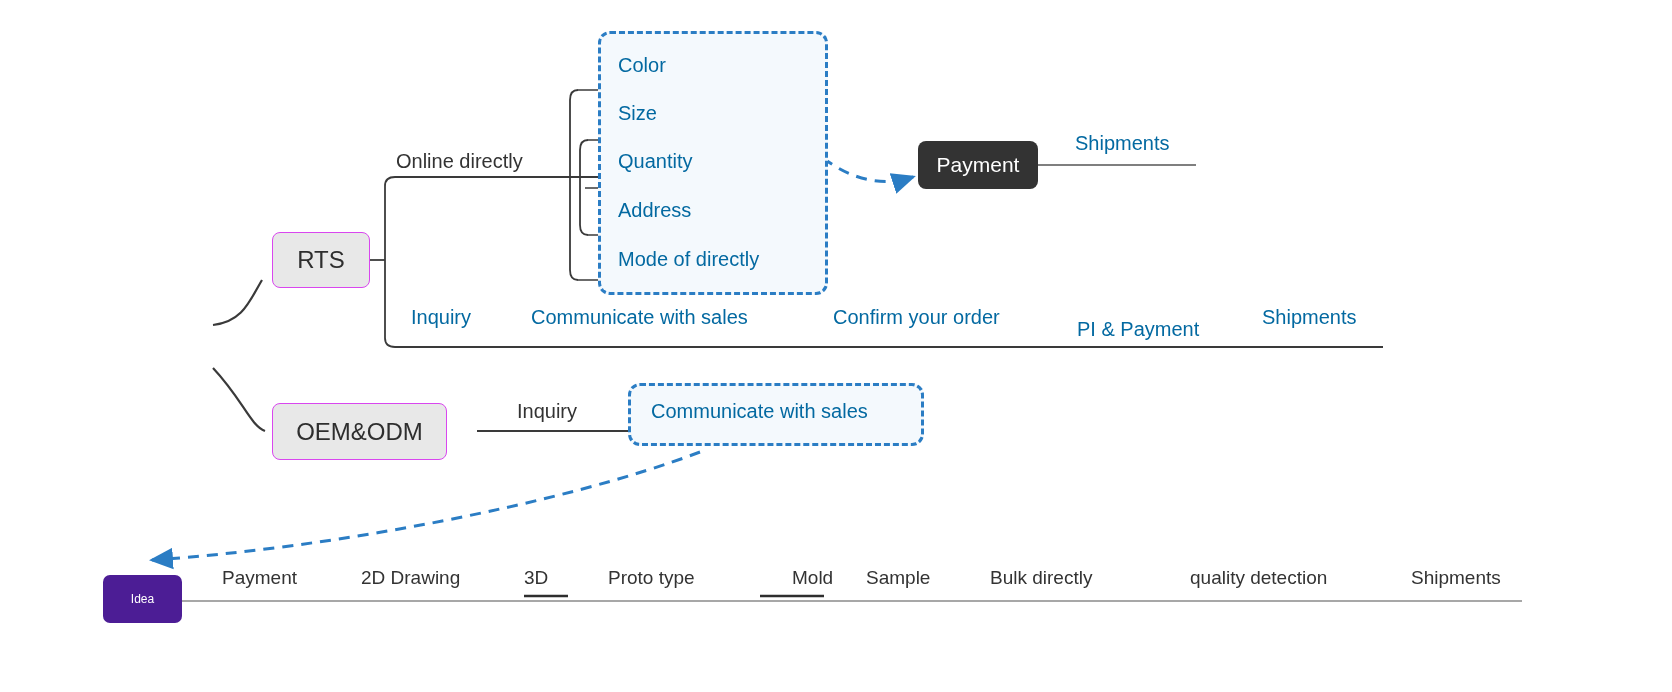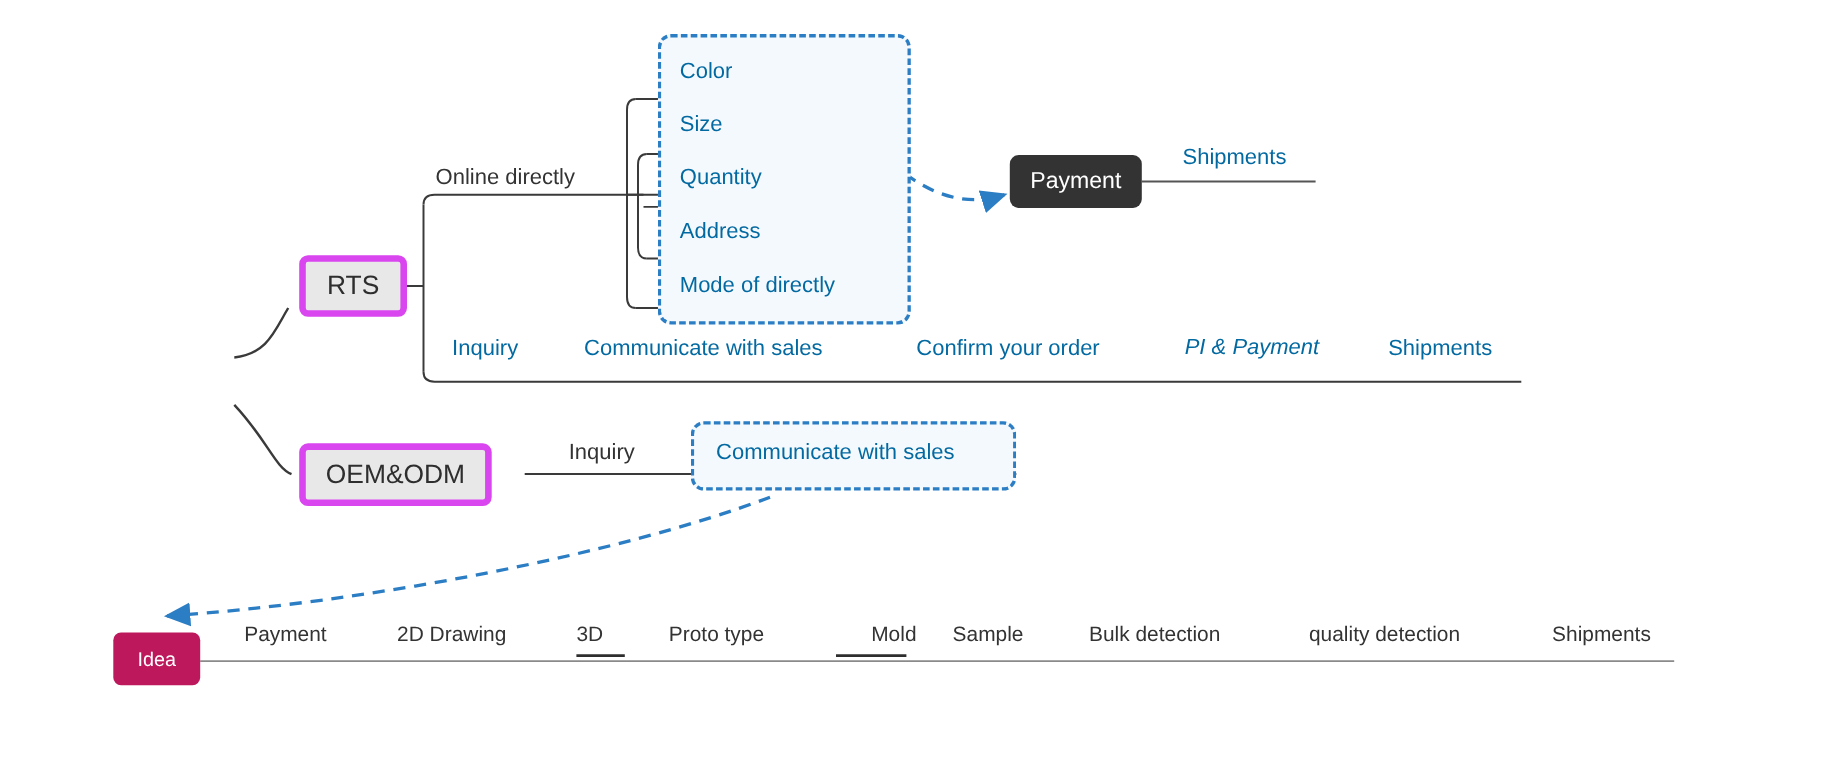--- a/index.html
+++ b/index.html
@@ -38,37 +38,37 @@
     background: #2E7DC4;
     color: #ffffff;
     border-radius: 7px;
     font-size: 31px;
     font-weight: 400;
     letter-spacing: 0.2px;
   }
   .node-grey {
     background: #E8E8E8;
     color: #2E2E2E;
-    border: 6px solid #d946ef;
+    border: 1px solid #d946ef;
     border-radius: 8px;
     font-size: 24px;
     font-weight: 400;
   }
   .node-dark {
     background: #333333;
     color: #ffffff;
     border-radius: 8px;
     font-size: 21px;
     font-weight: 400;
   }
   .node-dark-sm {
-    background: #be185d;
+    background: #4c1d95;
     color: #ffffff;
     border-radius: 7px;
-    font-size: 18px;
+    font-size: 12px;
     font-weight: 400;
   }
   .leaf {
     position: absolute;
     color: #0369a1;
     font-size: 20px;
     font-weight: 400;
     white-space: nowrap;
     line-height: 1;
   }
@@ -164,35 +164,35 @@
   <div class="leaf" style="left:618px; top:249px;">Mode of directly</div>
 
   <div class="node node-dark" style="left:918px; top:141px; width:120px; height:48px;">
     <span>Payment</span>
   </div>
   <div class="leaf" style="left:1075px; top:133px;">Shipments</div>
 
   <div class="leaf" style="left:411px; top:307px;">Inquiry</div>
   <div class="leaf" style="left:531px; top:307px;">Communicate with sales</div>
   <div class="leaf" style="left:833px; top:307px;">Confirm your order</div>
-  <div class="leaf" style="left:1077px; top:306px;font-style:italic;">PI &amp; Payment</div>
+  <div class="leaf" style="left:1077px; top:319px;">PI &amp; Payment</div>
   <div class="leaf" style="left:1262px; top:307px;">Shipments</div>
 
   <div class="edge-label" style="left:517px; top:401px;">Inquiry</div>
 
   <div class="dashbox" style="left:628px; top:383px; width:296px; height:63px;"></div>
   <div class="leaf" style="left:651px; top:401px;">Communicate with sales</div>
 
   <div class="node node-dark-sm" style="left:103px; top:575px; width:79px; height:48px;">
     <span>Idea</span>
   </div>
 
   <div class="leaf-sm" style="left:222px; top:568px;">Payment</div>
   <div class="leaf-sm" style="left:361px; top:568px;">2D Drawing</div>
   <div class="leaf-sm" style="left:524px; top:568px;">3D</div>
   <div class="leaf-sm" style="left:608px; top:568px;">Proto type</div>
   <div class="leaf-sm" style="left:760px; top:568px;margin-left:32px;">Mold</div>
   <div class="leaf-sm" style="left:866px; top:568px;text-align:right;">Sample</div>
-  <div class="leaf-sm" style="left:990px; top:568px;">Bulk detection</div>
+  <div class="leaf-sm" style="left:990px; top:568px;">Bulk directly</div>
   <div class="leaf-sm" style="left:1190px; top:568px;">quality detection</div>
   <div class="leaf-sm" style="left:1411px; top:568px;">Shipments</div>
 
 </div>
 
 </body></html>

